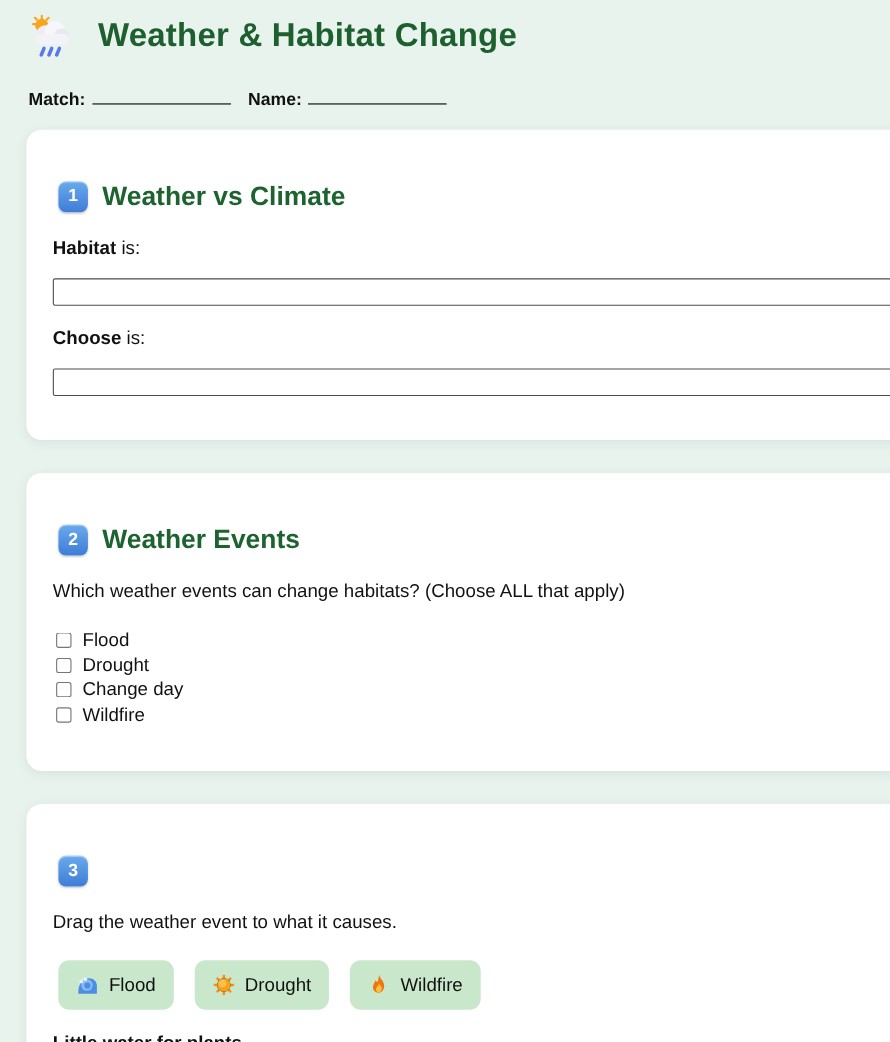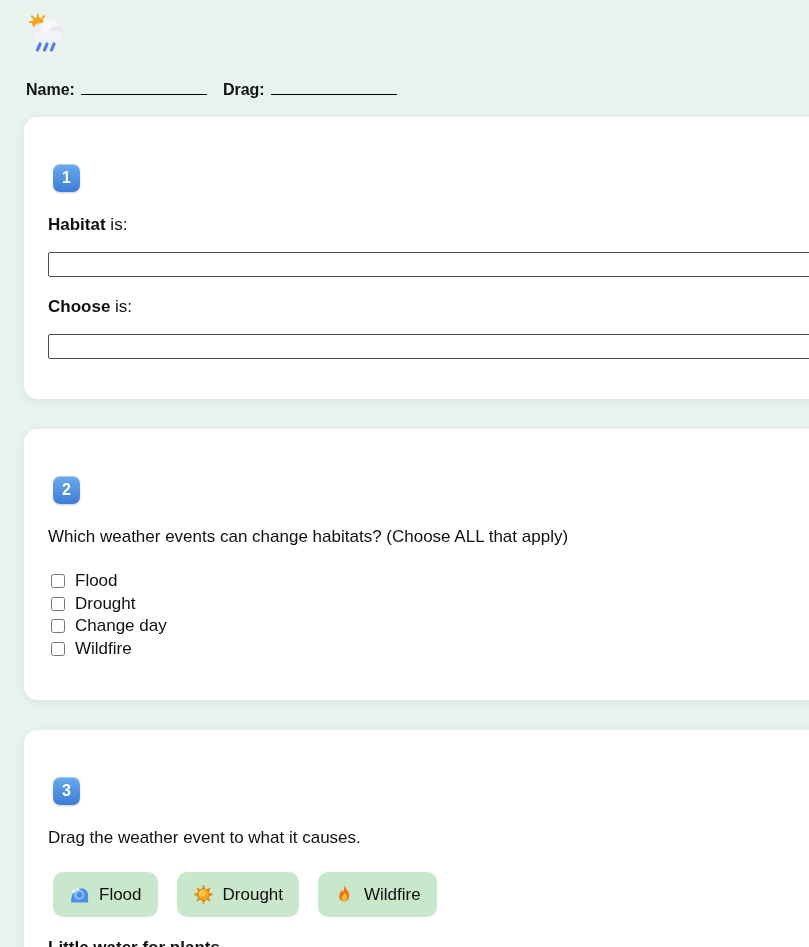--- a/index.html
+++ b/index.html
@@ -158,39 +158,42 @@
         <circle cx="25" cy="16.5" r="9.5" fill="#f7f7fb"></circle>
         <circle cx="31" cy="21" r="7" fill="#e8e8ef"></circle>
         <rect x="8" y="19" width="30" height="9.5" rx="4.75" fill="#f2f2f7"></rect>
         <g stroke="#5b77e8" stroke-width="3.2" stroke-linecap="round">
           <line x1="15" y1="32" x2="12.5" y2="38"></line>
           <line x1="22" y1="32" x2="19.5" y2="38"></line>
           <line x1="29" y1="32" x2="26.5" y2="38"></line>
         </g>
       </svg>
     </span>
+    <h1>Weather &amp; Habitat Change</h1>
   </header>
 
   <div class="name-date">
-    <span>Name:</span><span class="blank-line"></span><span>Drag:</span><span class="blank-line last"></span>
+    <span>Match:</span><span class="blank-line"></span><span>Name:</span><span class="blank-line last"></span>
   </div>
 
   <section class="card">
     <div class="sec-head">
       <span class="badge">1</span>
+      <h2>Weather vs Climate</h2>
     </div>
     <p class="q-label"><b>Habitat</b><span> is:</span></p>
     <input type="text" class="answer-input" value="" style="">
     <p class="q-label"><b>Choose</b><span> is:</span></p>
     <input type="text" class="answer-input" value="" style="">
   </section>
 
   <section class="card">
     <div class="sec-head">
       <span class="badge">2</span>
+      <h2>Weather Events</h2>
     </div>
     <p class="question">Which weather events can change habitats? (Choose ALL that apply)</p>
     <div class="check-list">
       <label class="check-row">
         <input type="checkbox" style="">
         <span>Flood</span>
       </label>
       <label class="check-row">
         <input type="checkbox" style="">
         <span>Drought</span>

